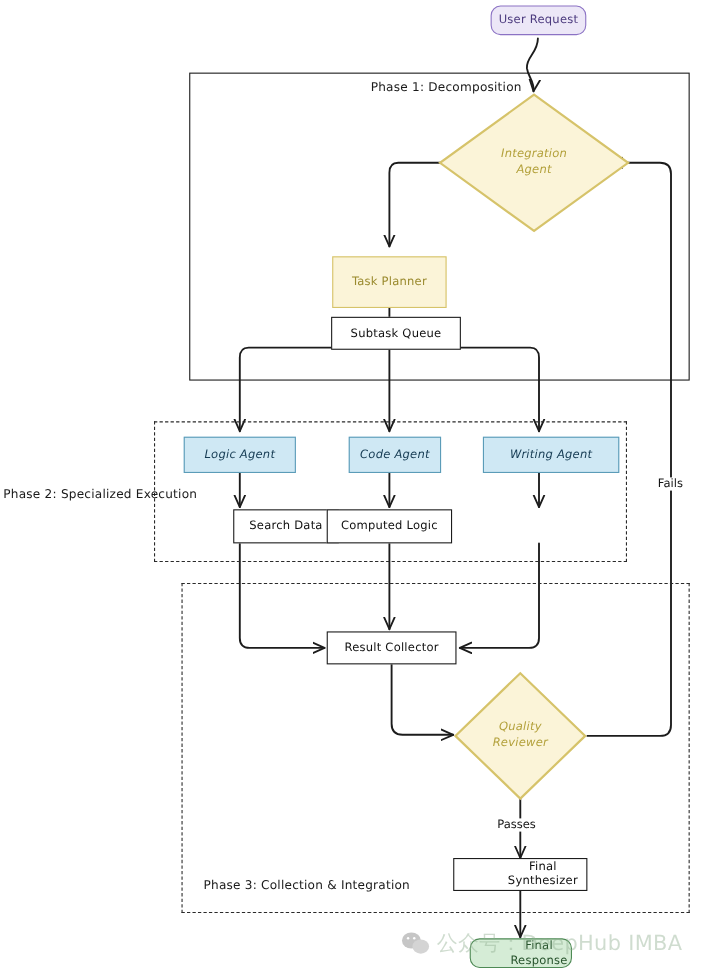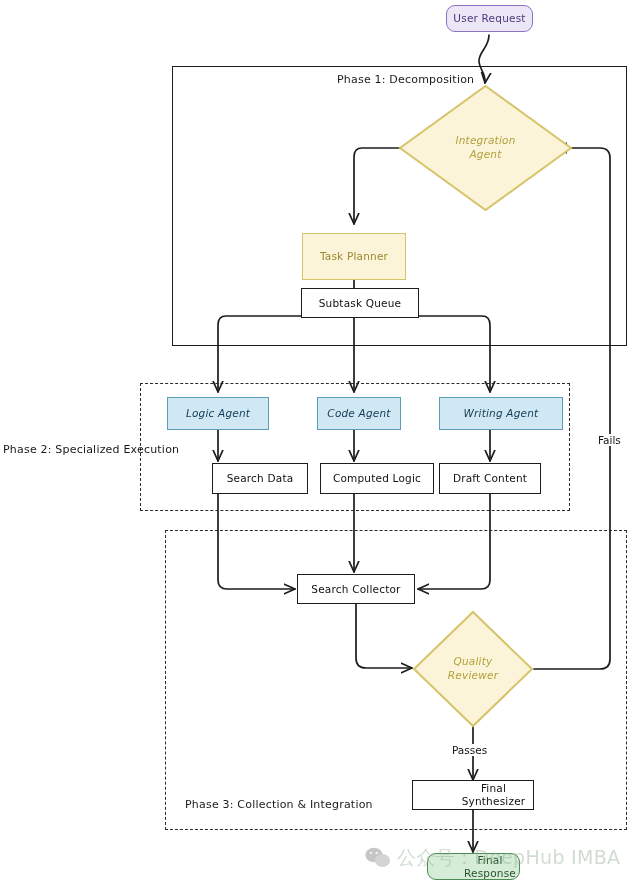--- a/index.html
+++ b/index.html
@@ -203,24 +203,23 @@
 
   <div class="node n-yellow" style="left:302px; top:233px; width:104px; height:47px;">Task Planner</div>
 
   <div class="node n-plain" style="left:301px; top:288px; width:118px; height:30px;">Subtask Queue</div>
 
   <div class="node n-blue" style="left:167px; top:397px; width:102px; height:33px;">Logic Agent</div>
   <div class="node n-blue" style="left:317px; top:397px; width:84px; height:33px;">Code Agent</div>
   <div class="node n-blue" style="left:439px; top:397px; width:124px; height:33px;">Writing Agent</div>
 
   <div class="node n-plain" style="left:167px; top:463px; width:96px; height:31px;margin-left:45px;">Search Data</div>
-  <div class="node n-plain" style="left:297px; top:463px; width:114px; height:31px;margin-left:23px;">Computed Logic</div>
-  <div class="node n-plain" style="left:439px; top:463px; width:102px; height:31px;">Draft Content</div>
-
-  <div class="node n-plain" style="left:297px; top:574px; width:118px; height:30px;">Search Collector</div>
+  <div class="node n-plain" style="left:297px; top:463px; width:114px; height:31px;">Computed Logic</div>
+
+  <div class="node n-plain" style="left:297px; top:574px; width:118px; height:30px;">Result Collector</div>
 
   <div class="diamond" style="left:412px; top:610px; width:122px; height:118px;">
     <svg class="dshape" viewBox="0 0 122 118" xmlns="http://www.w3.org/2000/svg" preserveAspectRatio="none">
       <polygon points="61,2 120,59 61,116 2,59" fill="#fbf4d8" stroke="#d6c36a" stroke-width="2"></polygon>
     </svg>
     <span class="dlabel">Quality
 Reviewer</span>
   </div>
 
   <div class="node n-plain" style="left:412px; top:780px; width:122px; height:30px;padding-left:41px;">Final Synthesizer</div>

